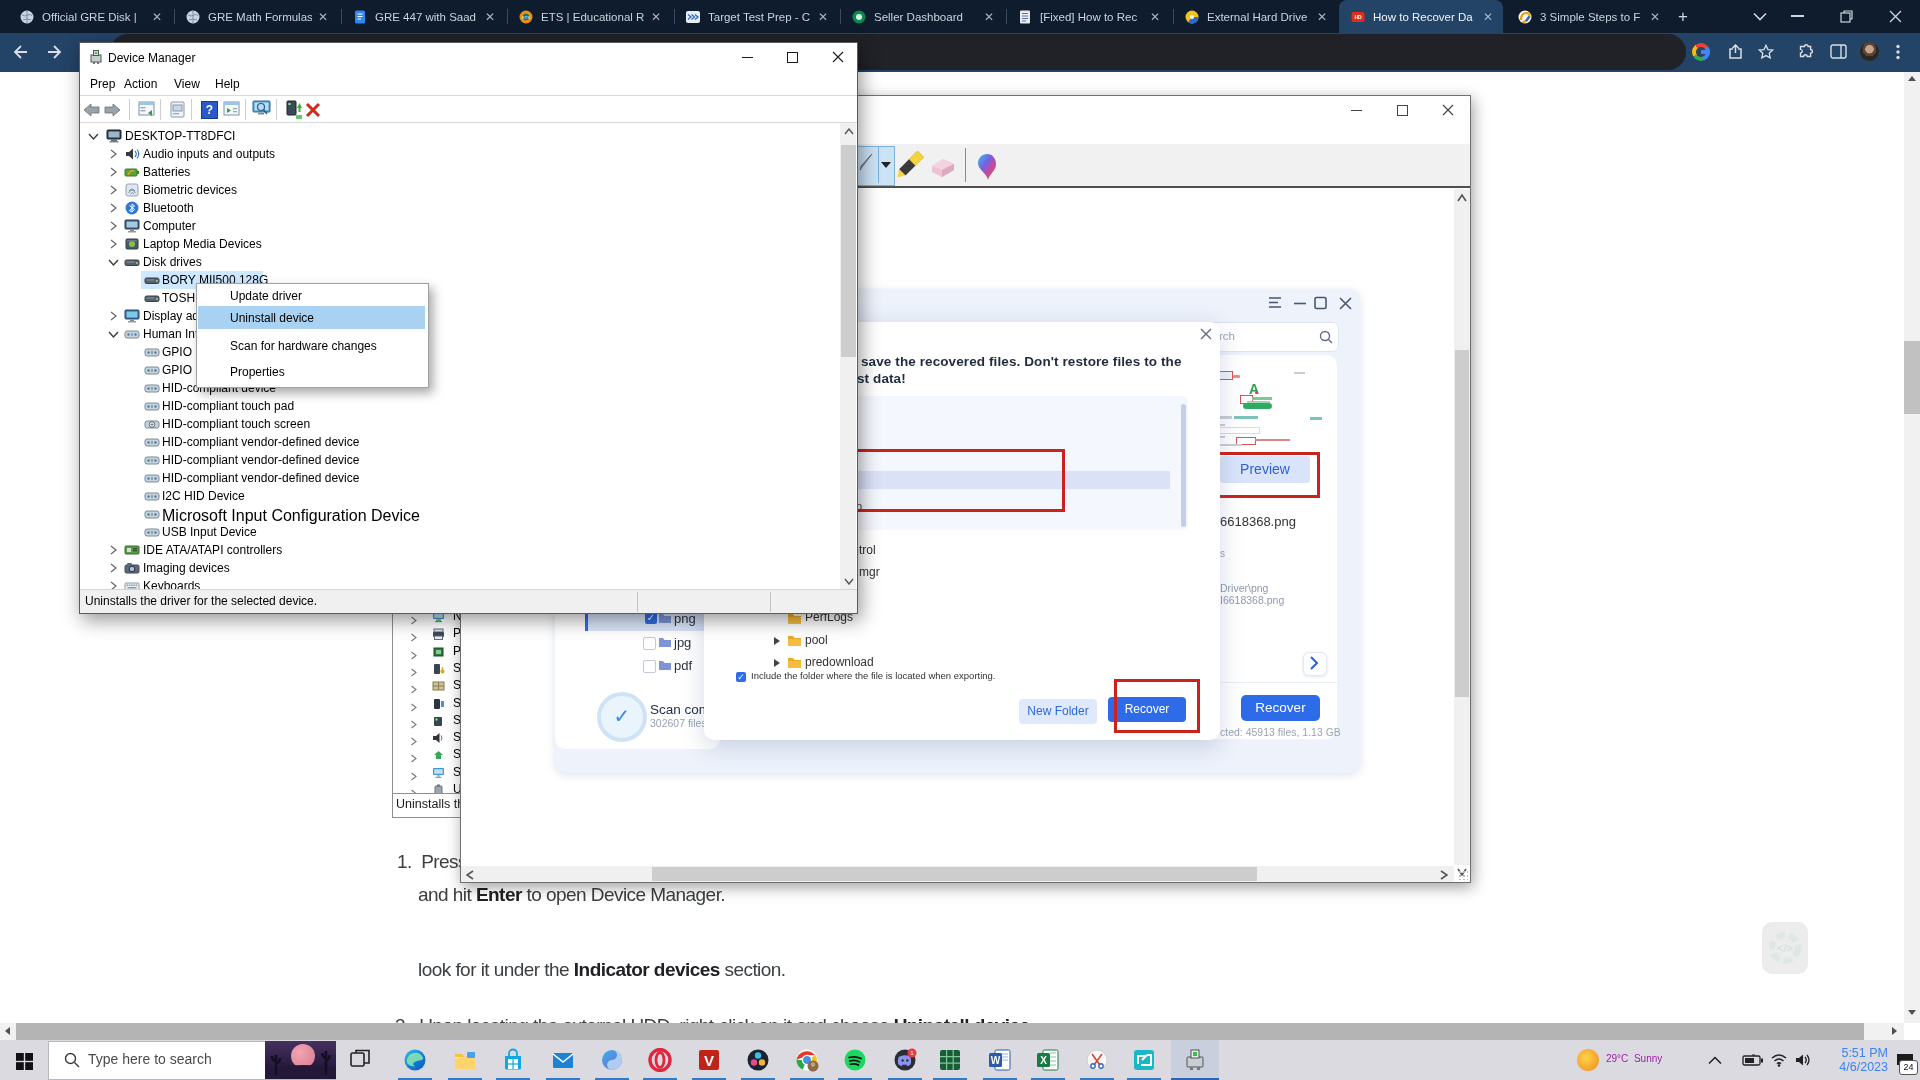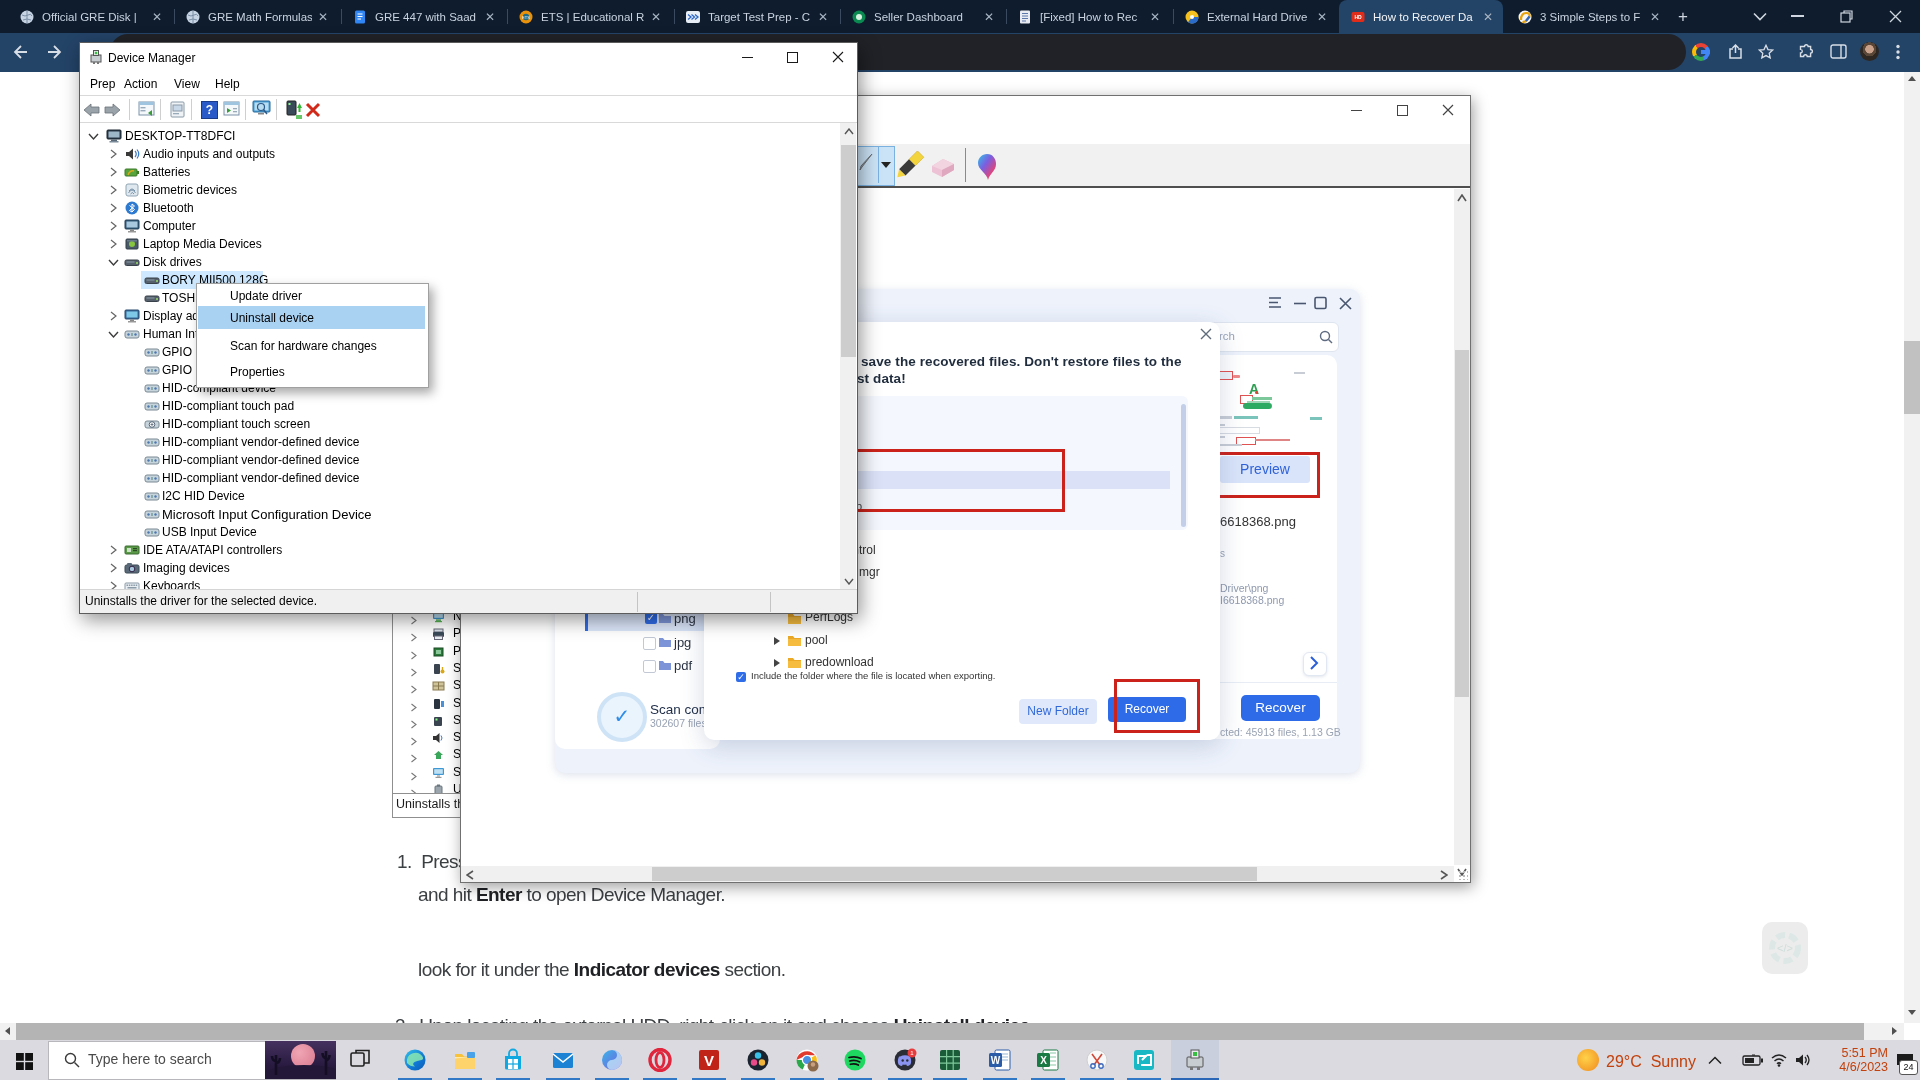--- a/index.html
+++ b/index.html
@@ -675,21 +675,21 @@
       <circle cx="11.5" cy="7.5" r="1.2" fill="#4a78b0"></circle>
       <rect x="7" y="6" width="2" height="3" fill="#8aa"></rect>
     </svg></div>
 <div class="a" style="left:162px;top:489px;font-size:12px;color:#000;white-space:nowrap">I2C HID Device</div>
 <div class="a" style="left:144px;top:507px"><svg width="16" height="14">
       <rect x="1" y="4" width="14" height="7" rx="2" fill="#c8d4dc" stroke="#7a8a96"></rect>
       <circle cx="4.5" cy="7.5" r="1.2" fill="#4a78b0"></circle>
       <circle cx="11.5" cy="7.5" r="1.2" fill="#4a78b0"></circle>
       <rect x="7" y="6" width="2" height="3" fill="#8aa"></rect>
     </svg></div>
-<div class="a" style="left:162px;top:507px;font-size:13px;color:#000;white-space:nowrap">Microsoft Input Configuration Device</div>
+<div class="a" style="left:162px;top:507px;font-size:16px;color:#000;white-space:nowrap">Microsoft Input Configuration Device</div>
 <div class="a" style="left:144px;top:525px"><svg width="16" height="14">
       <rect x="1" y="4" width="14" height="7" rx="2" fill="#c8d4dc" stroke="#7a8a96"></rect>
       <circle cx="4.5" cy="7.5" r="1.2" fill="#4a78b0"></circle>
       <circle cx="11.5" cy="7.5" r="1.2" fill="#4a78b0"></circle>
       <rect x="7" y="6" width="2" height="3" fill="#8aa"></rect>
     </svg></div>
 <div class="a" style="left:162px;top:525px;font-size:12px;color:#000;white-space:nowrap">USB Input Device</div>
 <svg class="a" style="left:108px;top:545px" width="10" height="10">
     <path d="M3 1 L8 5 L3 9" fill="none" stroke="#646464" stroke-width="1.2"></path>
   </svg>
@@ -891,35 +891,35 @@
 <div class="a" style="left:790px;top:1078px;width:34px;height:2px;background:#3178c6"></div>
 <div class="a" style="left:838px;top:1078px;width:34px;height:2px;background:#3178c6"></div>
 <div class="a" style="left:888px;top:1078px;width:34px;height:2px;background:#3178c6"></div>
 <div class="a" style="left:933px;top:1078px;width:34px;height:2px;background:#3178c6"></div>
 <div class="a" style="left:983px;top:1078px;width:34px;height:2px;background:#3178c6"></div>
 <div class="a" style="left:1031px;top:1078px;width:34px;height:2px;background:#3178c6"></div>
 <div class="a" style="left:1080px;top:1078px;width:34px;height:2px;background:#3178c6"></div>
 <div class="a" style="left:1127px;top:1078px;width:34px;height:2px;background:#3178c6"></div>
 <div class="a" style="left:1171px;top:1078px;width:48px;height:2px;background:#2a66b8"></div>
 <div class="a" style="left:1577px;top:1049px;width:22px;height:22px;border-radius:50%;background:radial-gradient(circle at 40% 40%,#ffd24a,#f08a1c)"></div>
-<div class="a" style="left:1606px;top:1053px;font-size:16px;color:#c2410c;white-space:nowrap">29°C&nbsp;&nbsp;Sunny</div>
+<div class="a" style="left:1606px;top:1053px;font-size:10px;color:#a21caf;white-space:nowrap">29°C&nbsp;&nbsp;Sunny</div>
 <svg class="a" style="left:1708px;top:1056px" width="14" height="9">
     <path d="M1 7.5 L7 1.5 L13 7.5" fill="none" stroke="#222" stroke-width="1.5"></path>
   </svg>
 <svg class="a" style="left:1742px;top:1054px" width="22" height="13">
     <rect x="1" y="2" width="17" height="9" rx="1.5" fill="none" stroke="#222" stroke-width="1.3"></rect>
     <rect x="19" y="4.5" width="2" height="4" fill="#222"></rect>
     <rect x="3" y="4" width="9" height="5" fill="#222"></rect>
     <path d="M10 1 l3 0" stroke="#222"></path>
   </svg>
 <svg class="a" style="left:1770px;top:1053px" width="18" height="14">
     <path d="M2 5 q7 -6 14 0 M4.5 8 q4.5 -4 9 0 M7 10.8 q2 -1.8 4 0" fill="none" stroke="#222" stroke-width="1.5"></path>
     <circle cx="9" cy="12.5" r="1.3" fill="#222"></circle>
   </svg>
 <svg class="a" style="left:1795px;top:1053px" width="16" height="14">
     <path d="M1 5 h3 l4 -3.5 v11 L4 9 H1 Z" fill="#222"></path>
     <path d="M10 4 q2.5 3 0 6 M12 2 q4 5 0 10" stroke="#222" stroke-width="1.3" fill="none"></path>
   </svg>
-<div class="a" style="left:1828px;top:1046px;width:60px;height:28px;font-size:12.5px;color:#c2410c;text-align:right;line-height:14px">5:51 PM<br>4/6/2023</div>
+<div class="a" style="left:1828px;top:1046px;width:60px;height:28px;font-size:12.5px;color:#3b82f6;text-align:right;line-height:14px">5:51 PM<br>4/6/2023</div>
 <svg class="a" style="left:1895px;top:1052px" width="20" height="18">
     <path d="M2 2 h16 v11 h-8 l-4 3 v-3 H2 Z" fill="#1b1b1b"></path>
   </svg>
 <div class="a" style="left:1899px;top:1060px;width:17px;height:13px;border-radius:3px;background:#fff;border:1px solid #555;font-size:9px;color:#111;text-align:center;line-height:13px">24</div>
 
 </body></html>

